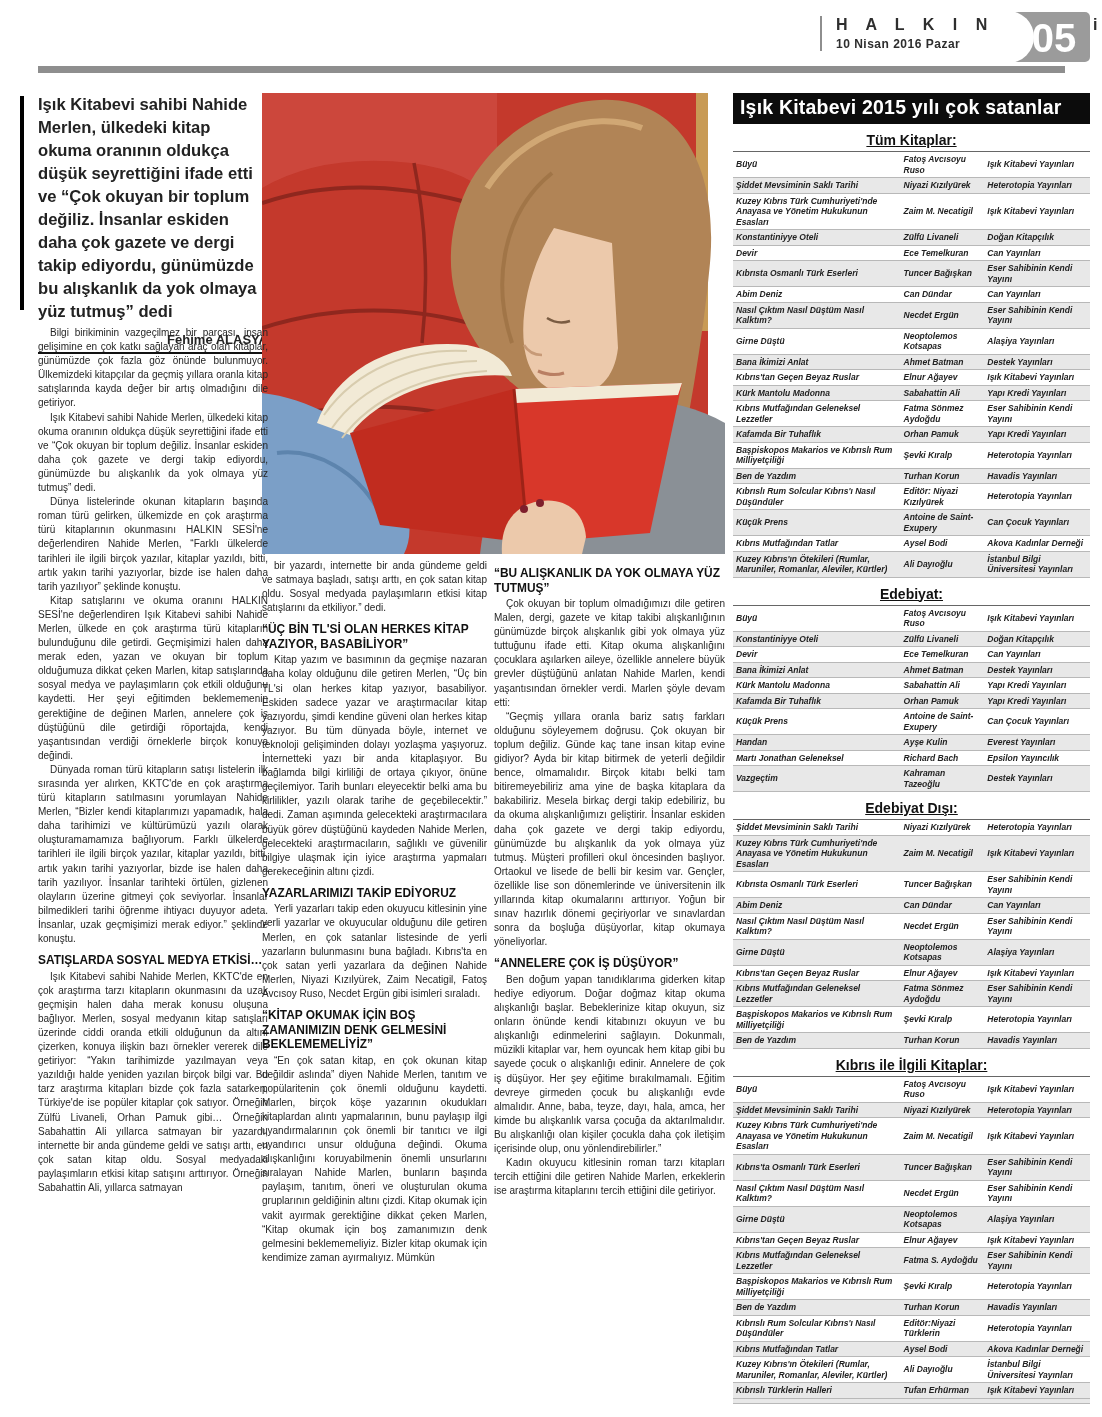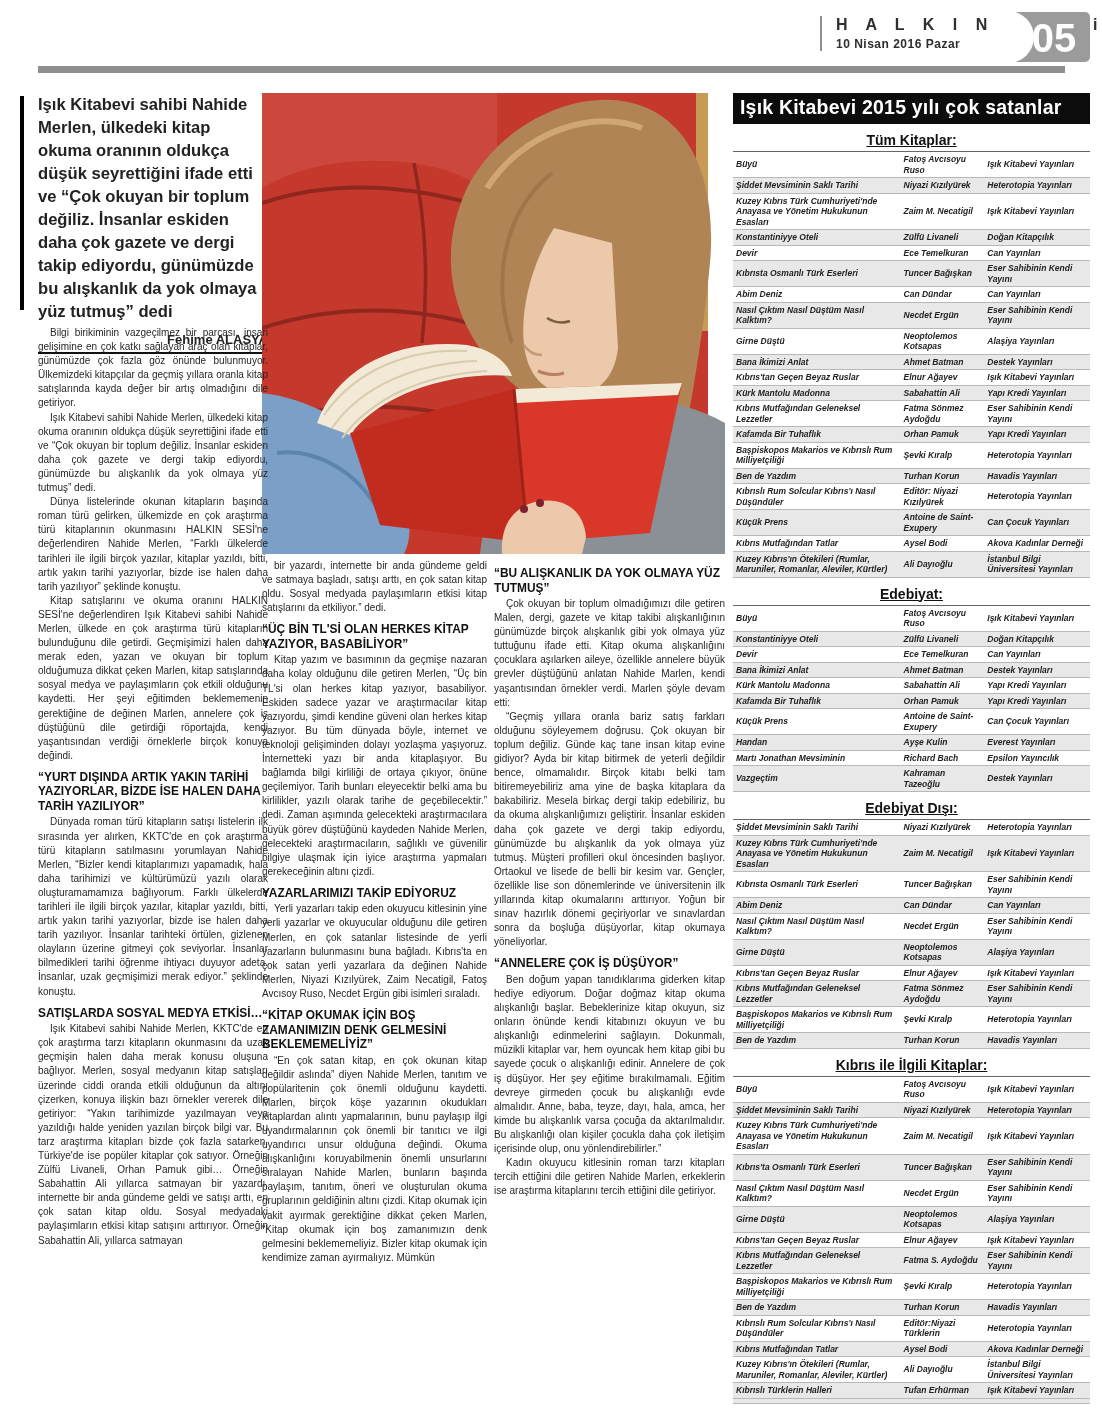--- a/index.html
+++ b/index.html
@@ -99,21 +99,20 @@
     <path d="M240,461 C238,432 252,412 278,408 C305,404 322,420 324,444 L320,461 Z" fill="#ecc9ab"></path>
     <circle cx="262" cy="416" r="4" fill="#7e1f2c"></circle>
     <circle cx="278" cy="410" r="4" fill="#7e1f2c"></circle>
   </svg>
 
   <div class="col" id="col-0">
       <p class="body-p">Bilgi birikiminin vazgeçilmez bir parçası, insan gelişimine en çok katkı sağlayan araç olan kitaplar, günümüzde çok fazla göz önünde bulunmuyor. Ülkemizdeki kitapçılar da geçmiş yıllara oranla kitap satışlarında kayda değer bir artış olmadığını dile getiriyor.</p>
       <p class="body-p">Işık Kitabevi sahibi Nahide Merlen, ülkedeki kitap okuma oranının oldukça düşük seyrettiğini ifade etti ve “Çok okuyan bir toplum değiliz. İnsanlar eskiden daha çok gazete ve dergi takip ediyordu, günümüzde bu alışkanlık da yok olmaya yüz tutmuş” dedi.</p>
       <p class="body-p">Dünya listelerinde okunan kitapların başında roman türü gelirken, ülkemizde en çok araştırma türü kitaplarının okunmasını HALKIN SESİ'ne değerlendiren Nahide Merlen, “Farklı ülkelerde tarihleri ile ilgili birçok yazılar, kitaplar yazıldı, bitti, artık yakın tarihi yazıyorlar, bizde ise halen daha tarih yazılıyor” şeklinde konuştu.</p>
       <p class="body-p">Kitap satışlarını ve okuma oranını HALKIN SESİ'ne değerlendiren Işık Kitabevi sahibi Nahide Merlen, ülkede en çok araştırma türü kitapların bulunduğunu dile getirdi. Geçmişimizi halen daha merak eden, yazan ve okuyan bir toplum olduğumuza dikkat çeken Marlen, kitap satışlarında sosyal medya ve paylaşımların çok etkili olduğunu kaydetti. Her şeyi eğitimden beklememenin gerektiğine de değinen Marlen, annelere çok iş düştüğünü dile getirdiği röportajda, kendi yaşantısından verdiği örneklerle birçok konuya değindi.</p>
-      <h3 class="subhead">“YURT DIŞINDA ARTIK YAKIN TARİHİ YAZIYORLAR, BİZDE İSE HALEN DAHA TARİH YAZILIYOR”</h3>
       <p class="body-p">Dünyada roman türü kitapların satışı listelerin ilk sırasında yer alırken, KKTC'de en çok araştırma türü kitapların satılmasını yorumlayan Nahide Merlen, “Bizler kendi kitaplarımızı yapamadık, hala daha tarihimizi ve kültürümüzü yazılı olarak oluşturamamamıza bağlıyorum. Farklı ülkelerde tarihleri ile ilgili birçok yazılar, kitaplar yazıldı, bitti, artık yakın tarihi yazıyorlar, bizde ise halen daha tarih yazılıyor. İnsanlar tarihteki örtülen, gizlenen olayların üzerine gitmeyi çok seviyorlar. İnsanlar bilmedikleri tarihi öğrenme ihtiyacı duyuyor adeta. İnsanlar, uzak geçmişimizi merak ediyor.” şeklinde konuştu.</p>
       <h3 class="subhead">SATIŞLARDA SOSYAL MEDYA ETKİSİ…</h3>
       <p class="body-p">Işık Kitabevi sahibi Nahide Merlen, KKTC'de en çok araştırma tarzı kitapların okunmasını da uzak geçmişin halen daha merak konusu oluşuna bağlıyor. Merlen, sosyal medyanın kitap satışları üzerinde ciddi oranda etkili olduğunun da altını çizerken, konuya ilişkin bazı örnekler vererek dile getiriyor: “Yakın tarihimizde yazılmayan veya yazıldığı halde yeniden yazılan birçok bilgi var.  Bu tarz araştırma kitapları bizde çok fazla satarken, Türkiye'de ise popüler kitaplar çok satıyor. Örneğin Zülfü Livaneli, Orhan Pamuk gibi… Örneğin Sabahattin Ali yıllarca satmayan bir yazardı, internette bir anda gündeme geldi ve satışı arttı, en çok satan kitap oldu. Sosyal medyadaki paylaşımların etkisi kitap satışını arttırıyor. Örneğin Sabahattin Ali, yıllarca satmayan</p>
     </div>
   <div class="col" id="col-1">
       <p class="body-p">bir yazardı, internette bir anda gündeme geldi ve satmaya başladı, satışı arttı, en çok satan kitap oldu. Sosyal medyada paylaşımların etkisi kitap satışlarını da etkiliyor.” dedi.</p>
       <h3 class="subhead">“ÜÇ BİN TL'Sİ OLAN HERKES KİTAP YAZIYOR, BASABİLİYOR”</h3>
       <p class="body-p">Kitap yazım ve basımının da geçmişe nazaran daha kolay olduğunu dile getiren Merlen, “Üç bin TL'si olan herkes kitap yazıyor, basabiliyor. Eskiden sadece yazar ve araştırmacılar kitap yazıyordu, şimdi kendine güveni olan herkes kitap yazıyor. Bu tüm dünyada böyle, internet ve teknoloji gelişiminden dolayı yozlaşma yaşıyoruz. İnternetteki yazı bir anda kitaplaşıyor. Bu bağlamda bilgi kirliliği de ortaya çıkıyor, önüne geçilemiyor. Tarih bunları eleyecektir belki ama bu kirlilikler, yazılı olarak tarihe de geçebilecektir.” dedi. Zaman aşımında gelecekteki araştırmacılara büyük görev düştüğünü kaydeden Nahide Merlen, gelecekteki araştırmacıların, sağlıklı ve güvenilir bilgiye ulaşmak için iyice araştırma yapmaları gerekeceğinin altını çizdi.</p>
       <h3 class="subhead">YAZARLARIMIZI TAKİP EDİYORUZ</h3>
       <p class="body-p">Yerli yazarları takip eden okuyucu kitlesinin yine yerli yazarlar ve okuyucular olduğunu dile getiren Merlen, en çok satanlar listesinde de yerli yazarların bulunmasını buna bağladı. Kıbrıs'ta en çok satan yerli yazarlara da değinen Nahide Merlen, Niyazi Kızılyürek, Zaim Necatigil, Fatoş Avcısoy Ruso, Necdet Ergün gibi isimleri sıraladı.</p>
@@ -271,21 +270,21 @@
             <div class="tbl-cell">Küçük Prens</div>
             <div class="tbl-cell">Antoine de Saint-Exupery</div>
             <div class="tbl-cell">Can Çocuk Yayınları</div>
           </div>
           <div class="tbl-row alt">
             <div class="tbl-cell">Handan</div>
             <div class="tbl-cell">Ayşe Kulin</div>
             <div class="tbl-cell">Everest Yayınları</div>
           </div>
           <div class="tbl-row">
-            <div class="tbl-cell">Martı Jonathan Mevsiminin</div>
+            <div class="tbl-cell">Martı Jonathan Geleneksel</div>
             <div class="tbl-cell">Richard Bach</div>
             <div class="tbl-cell">Epsilon Yayıncılık</div>
           </div>
           <div class="tbl-row alt">
             <div class="tbl-cell">Vazgeçtim</div>
             <div class="tbl-cell">Kahraman Tazeoğlu</div>
             <div class="tbl-cell">Destek Yayınları</div>
           </div>
         </div>
         <div class="tbl-section-heading">Edebiyat Dışı:</div>

